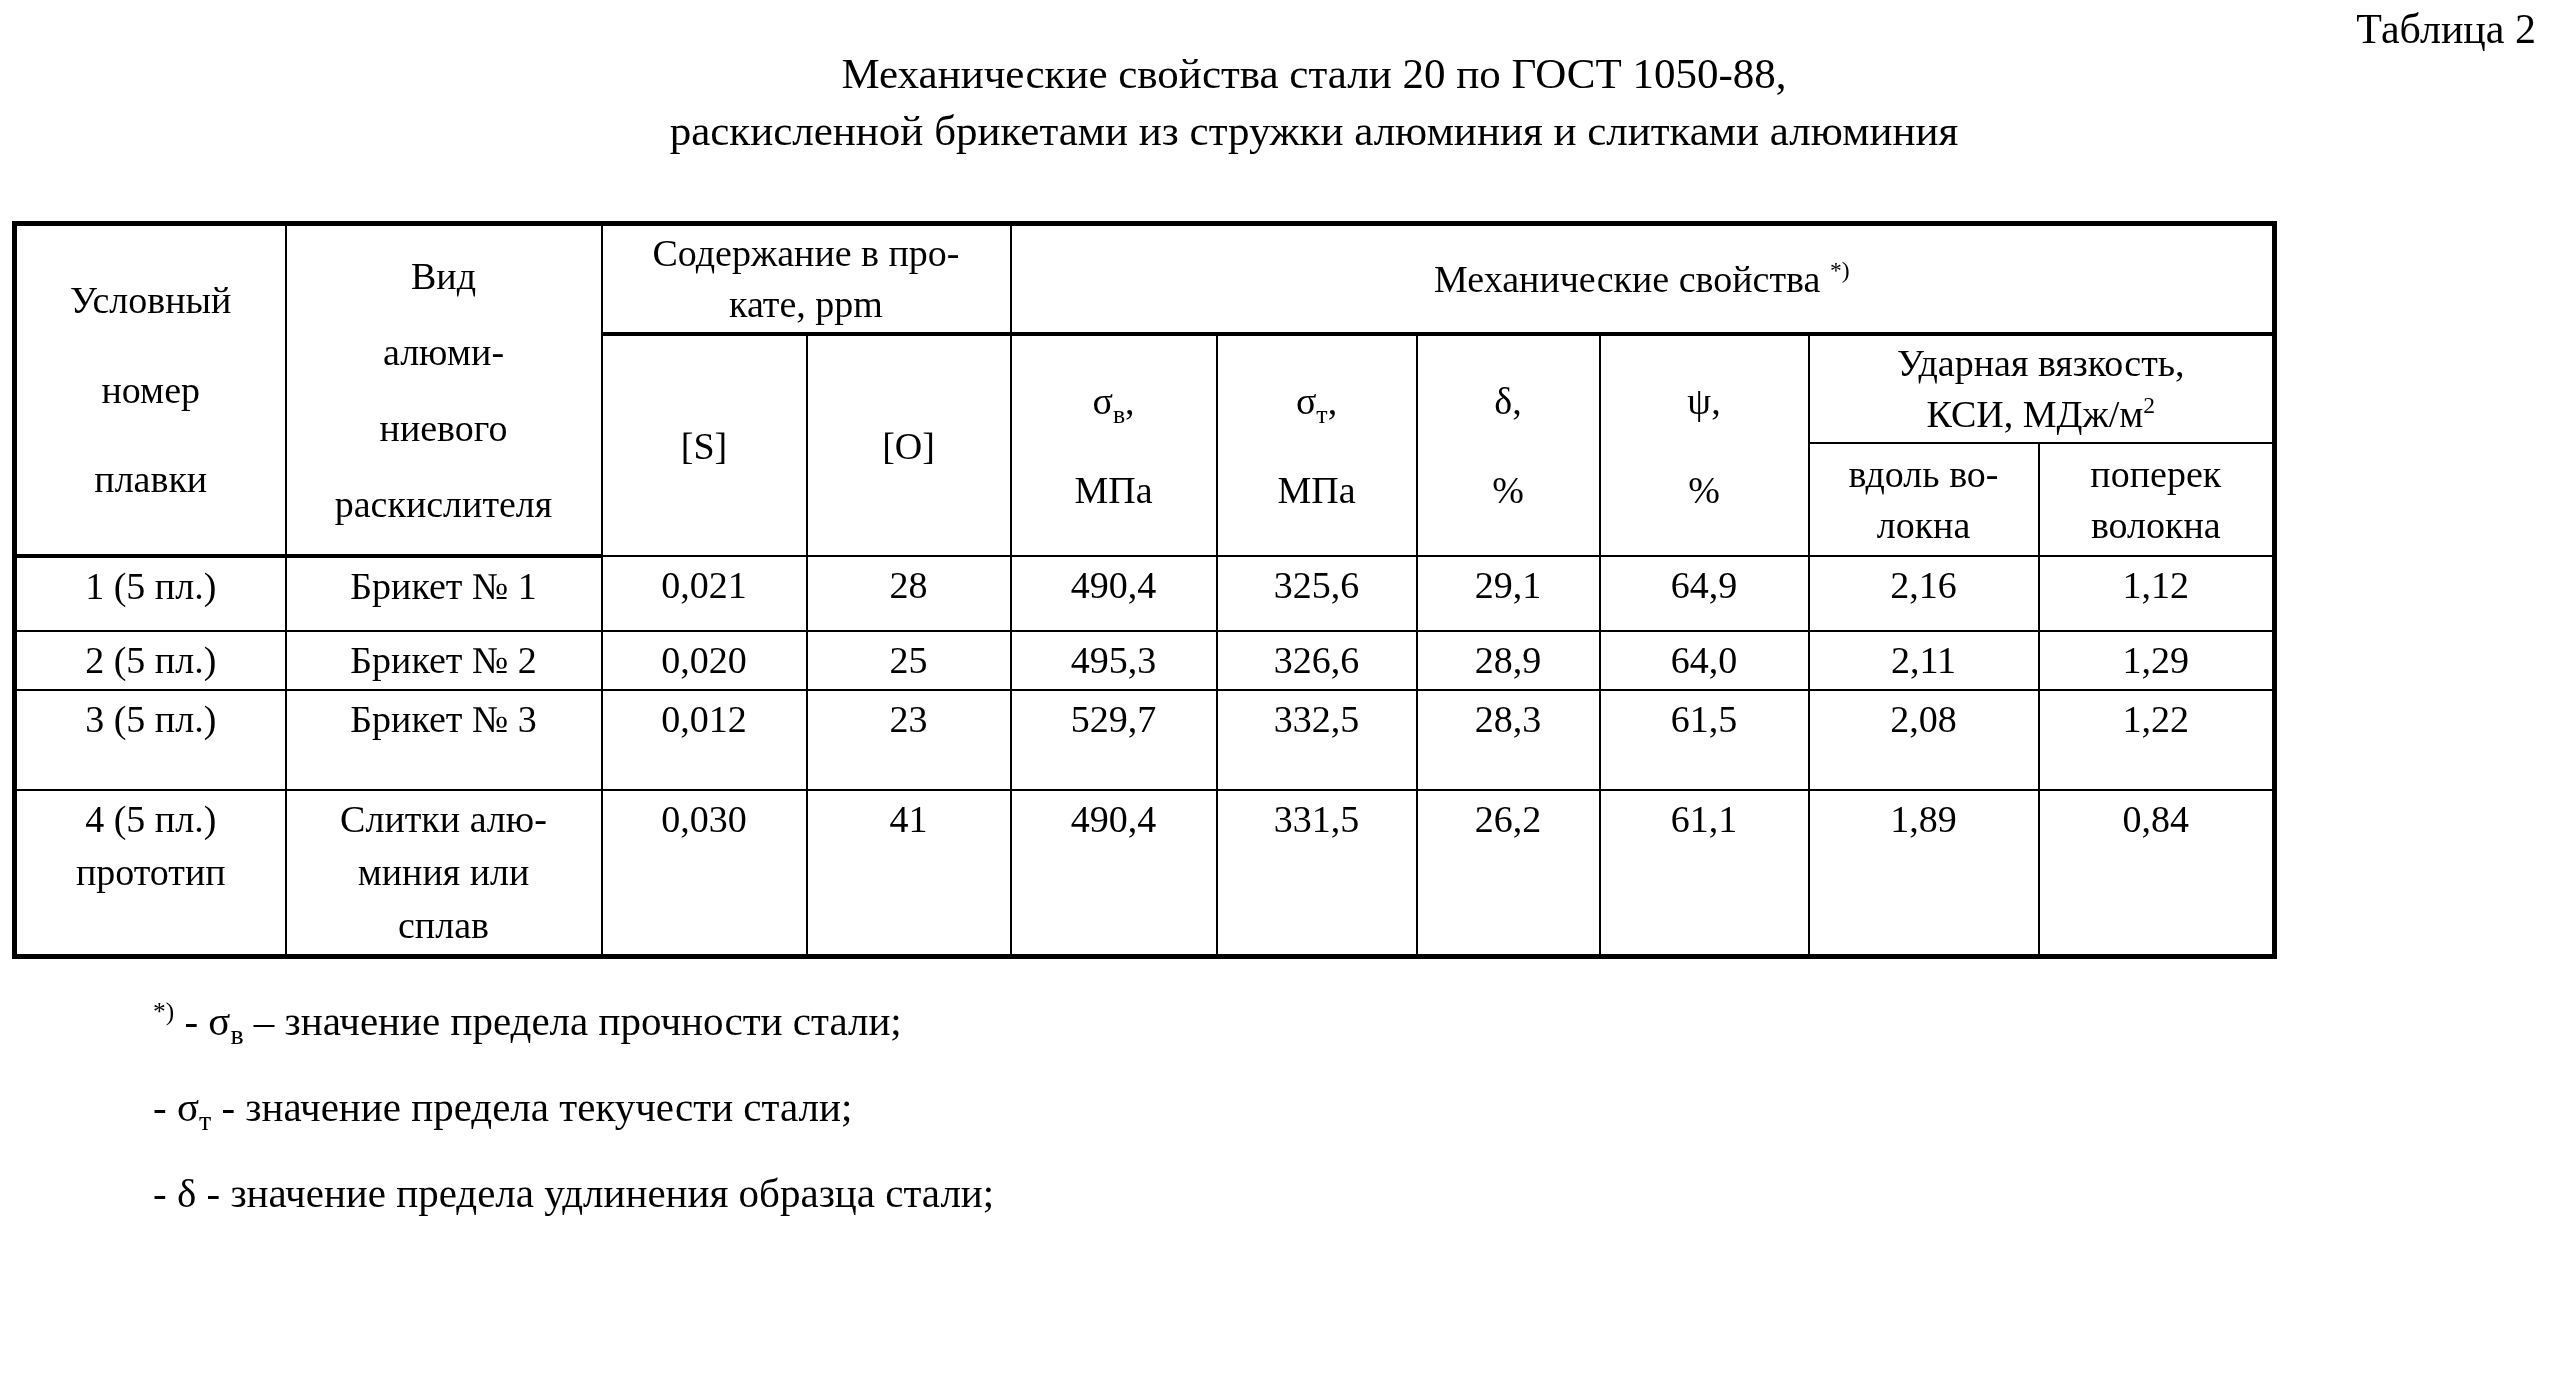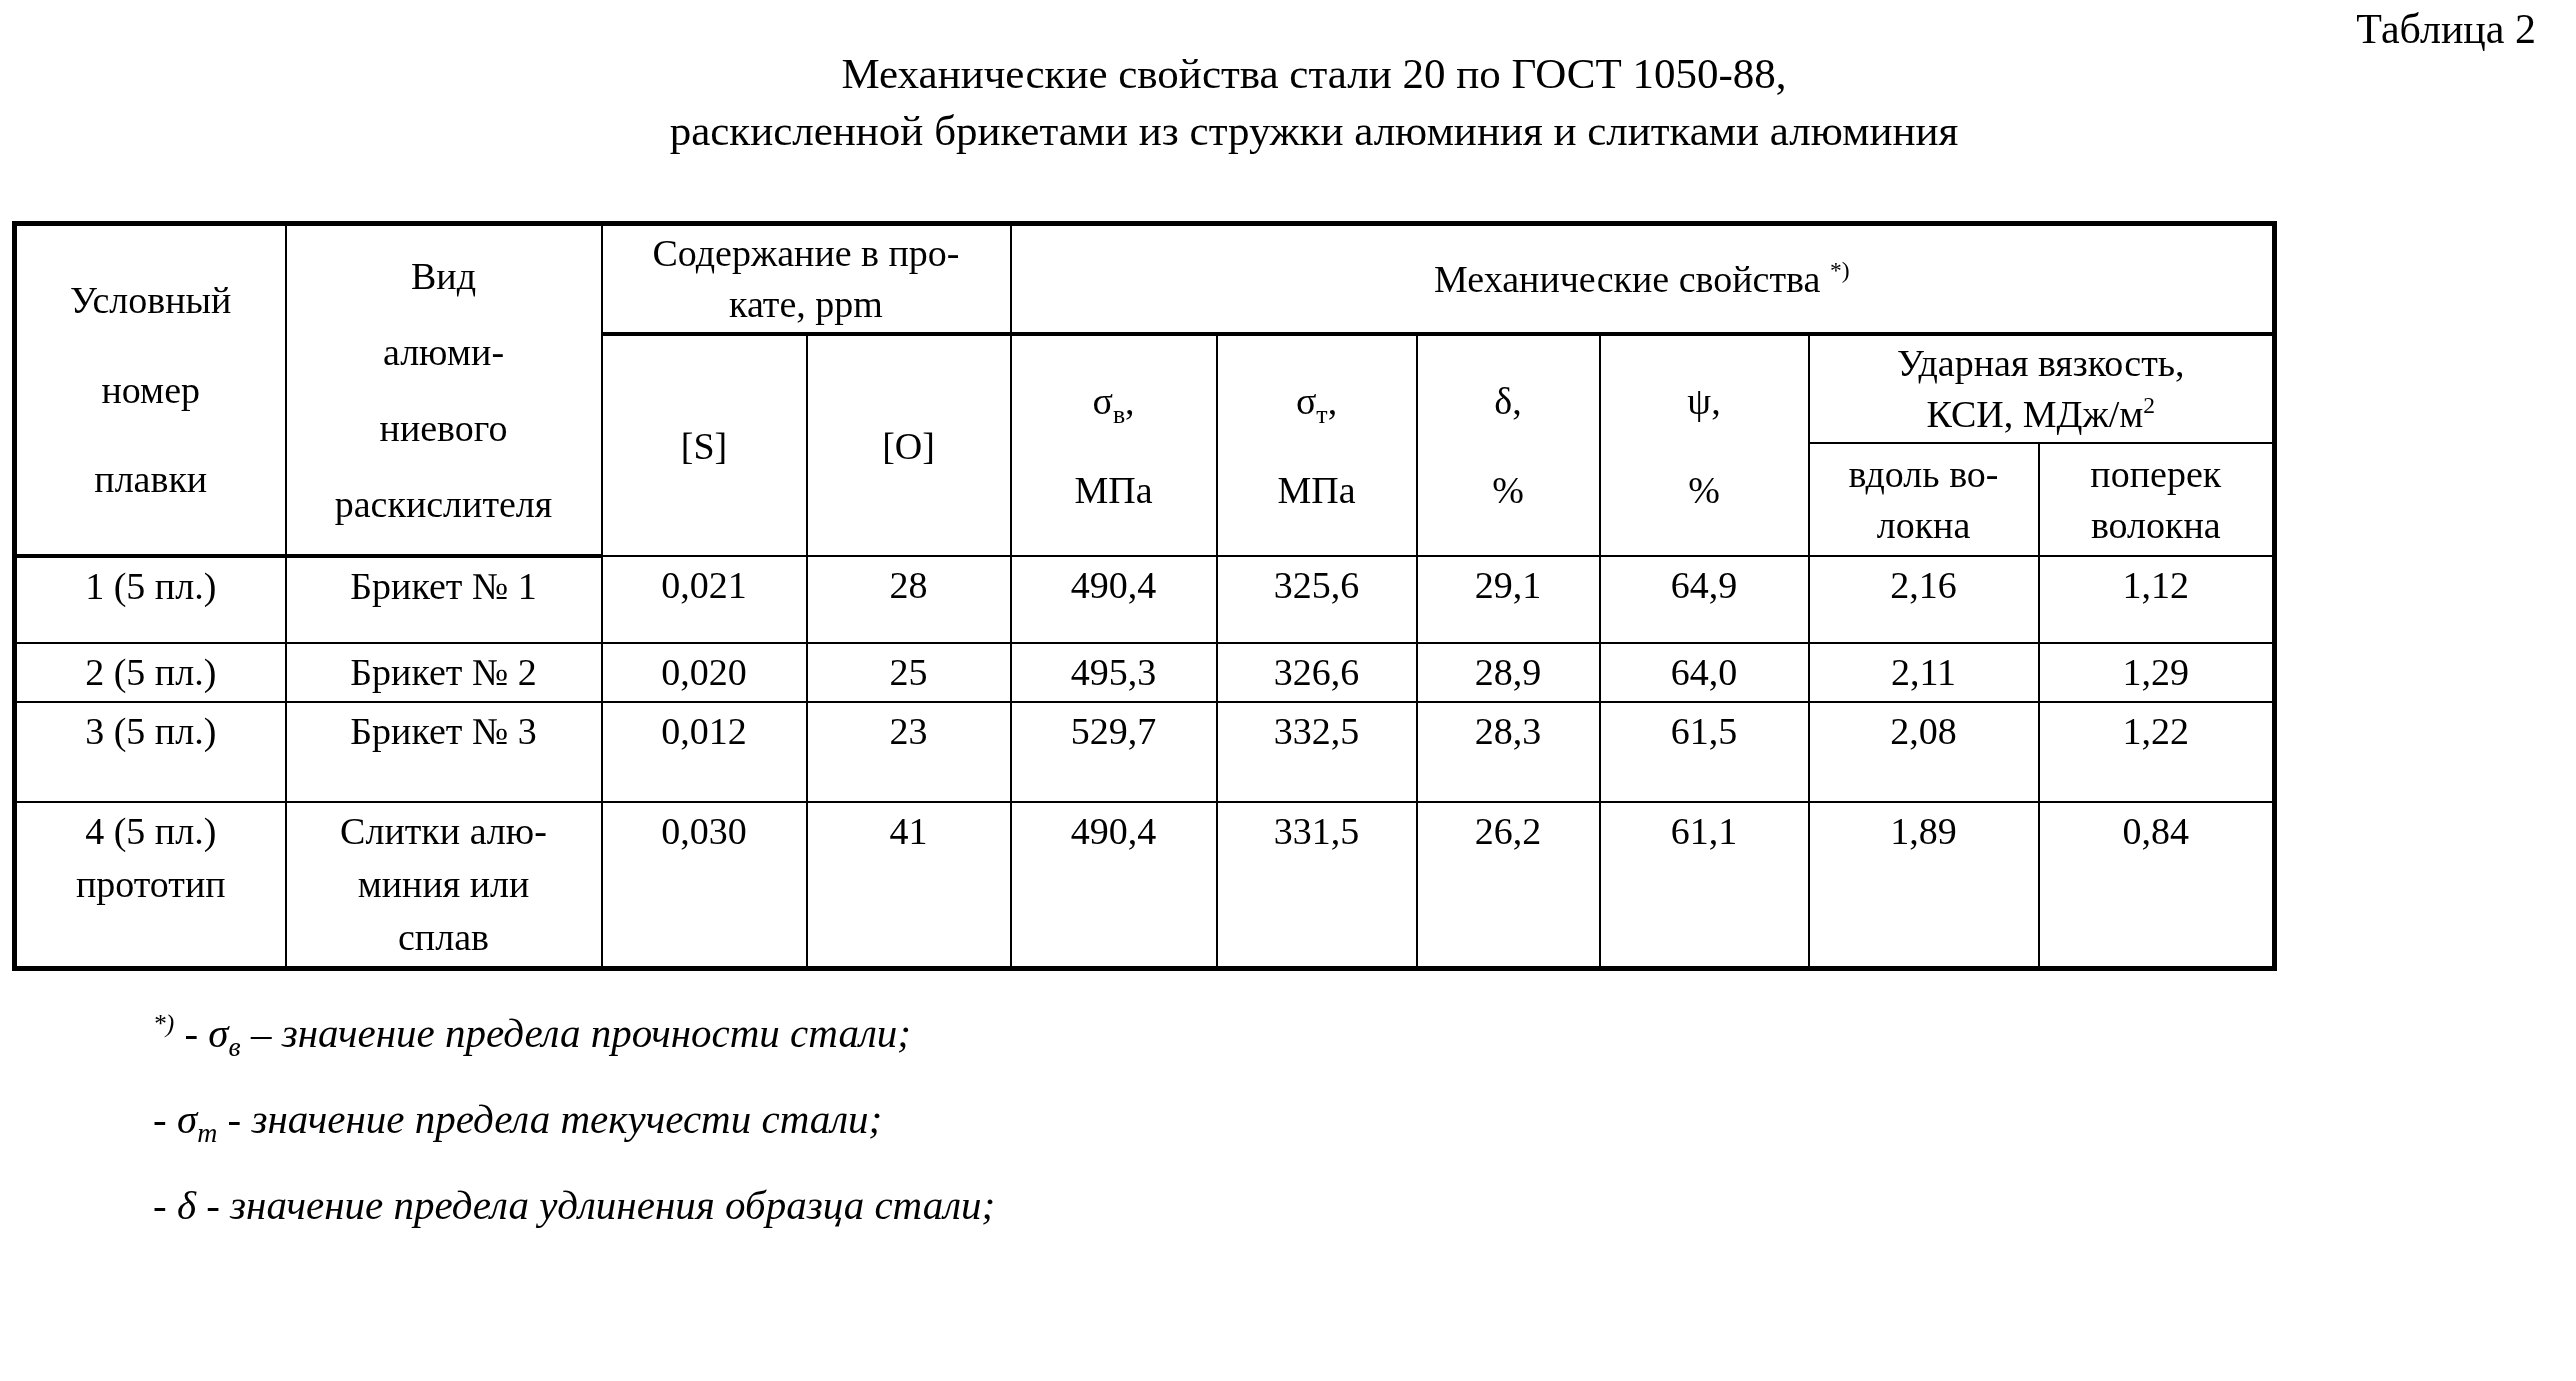--- a/index.html
+++ b/index.html
@@ -72,21 +72,21 @@
     font-size: 41px;
     line-height: 1.4;
     margin: 22.6px 8.7px 0 12px;
     text-indent: 137px;
     white-space: pre-line;
   }
   .footnotes {
     margin-left: 153px;
     font-size: 41px;
   }
-  .footnote-line { margin-top: 37px; line-height: 1.2; font-style: italic; }
+  .footnote-line { margin-top: 37px; line-height: 1.2; }
   .footnote-line.first { margin-top: 38px; }
 </style>
 </head>
 <body>
 
 <div class="page">
 
   <div class="table-label">Таблица 2</div>
 
   <div class="doc-title">Механические свойства стали 20 по ГОСТ 1050-88,</div>
@@ -133,21 +133,21 @@
 КСИ, МДж/м</span><sup>2</sup></th>
       </tr>
       <tr style="height:113px">
         <th class="lh-tight">вдоль во-
 локна</th>
         <th class="lh-tight">поперек
 волокна</th>
       </tr>
     </thead>
     <tbody>
-      <tr style="height:87px">
+      <tr style="height:75px">
         <td>1 (5 пл.)</td>
         <td>Брикет № 1</td>
         <td>0,021</td>
         <td>28</td>
         <td>490,4</td>
         <td>325,6</td>
         <td>29,1</td>
         <td>64,9</td>
         <td>2,16</td>
         <td>1,12</td>

